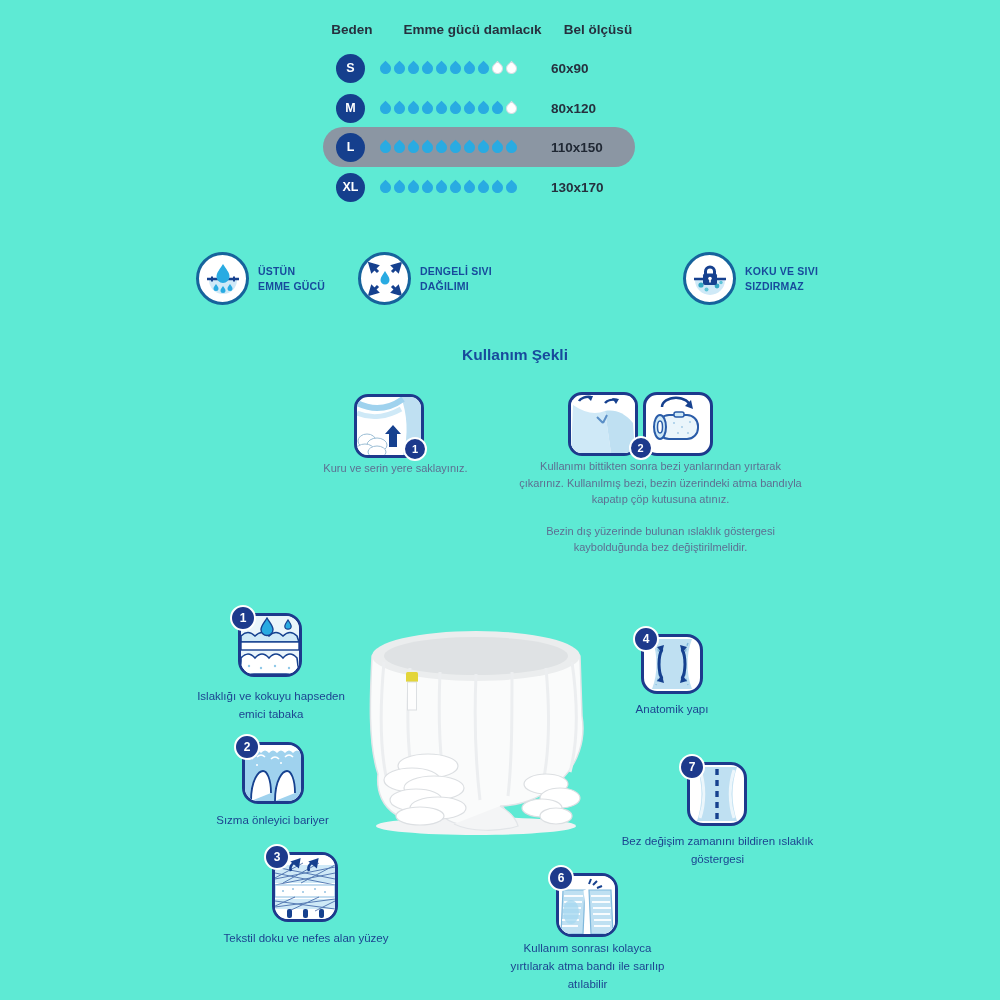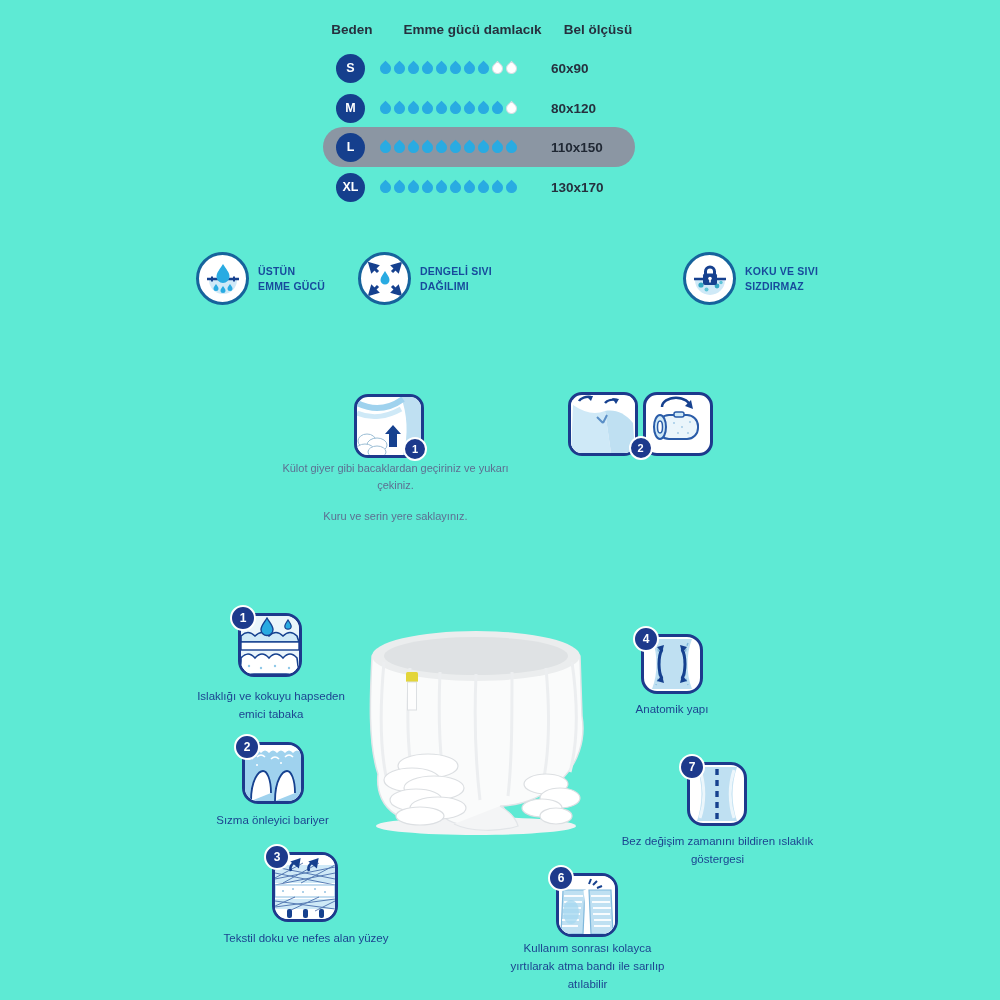--- a/index.html
+++ b/index.html
@@ -175,40 +175,40 @@
         <circle cx="20" cy="19.5" r="1.8" fill="#fff"></circle>
         <rect x="19.2" y="20" width="1.6" height="3.5" fill="#fff"></rect>
       </svg>
     </div>
     <div class="feat-label">
       <div>KOKU VE SIVI</div>
         <div>SIZDIRMAZ</div>
     </div>
   </div>
 
+  <div class="usage-title">Kullanım Şekli</div>
 
   <div class="abs" style="left:354px;top:394px;">
     <div class="step-box">
       <svg width="64" height="58" viewBox="0 0 64 58">
         <path d="M44,0 L64,0 L64,58 L46,58 C52,38 50,16 44,0 Z" fill="#bfe0f2"></path>
         <path d="M0,6 C16,14 32,12 46,2" stroke="#9fd2ee" stroke-width="6" fill="none"></path>
         <path d="M0,16 C14,22 30,20 44,12" stroke="#cfe9f7" stroke-width="5" fill="none"></path>
         <g fill="#ffffff" stroke="#9bbdd4" stroke-width="1">
           <ellipse cx="10" cy="44" rx="9" ry="7"></ellipse>
           <ellipse cx="20" cy="48" rx="10" ry="7"></ellipse>
           <ellipse cx="8" cy="53" rx="9" ry="6"></ellipse>
           <ellipse cx="20" cy="55" rx="9" ry="6"></ellipse>
         </g>
         <polygon points="36,28 44,37 40,37 40,50 32,50 32,37 28,37" fill="#16418f"></polygon>
       </svg>
     </div>
     <div class="step-badge" style="right:-3px;bottom:-3px;">1</div>
   </div>
   <div class="step-text" style="left:278px;top:460px;width:235px;">
-    <p>Külot giyer gibi bacaklardan geçiriniz ve yukarı çekiniz.</p>
     <p>Kuru ve serin yere saklayınız.</p>
   </div>
 
   <div class="abs" style="left:568px;top:392px;display:flex;gap:5px;">
     <div class="step-box">
       <svg width="64" height="58" viewBox="0 0 64 58">
         <path d="M0,4 C14,12 28,12 40,4 L64,0 L64,58 L0,58 Z" fill="#ffffff"></path>
         <path d="M2,10 C14,18 24,20 34,16 L40,58 L0,58 Z" fill="#cfe9f7"></path>
         <path d="M34,16 C44,14 54,18 62,28 L64,58 L40,58 Z" fill="#bfe0f2"></path>
         <path d="M8,6 a10,6 0 0 1 12,-4" stroke="#16418f" stroke-width="2.5" fill="none"></path>
@@ -227,20 +227,24 @@
         <ellipse cx="14" cy="32" rx="2.5" ry="6" fill="#ffffff" stroke="#2a5ca8" stroke-width="1.5"></ellipse>
         <rect x="28" y="17" width="10" height="5" rx="2" fill="#cfe9f7" stroke="#2a5ca8" stroke-width="1.5"></rect>
         <circle cx="28" cy="28" r="0.9" fill="#9bc6e4"></circle>
           <circle cx="36" cy="32" r="0.9" fill="#9bc6e4"></circle>
         <circle cx="44" cy="27" r="0.9" fill="#9bc6e4"></circle>
           <circle cx="32" cy="38" r="0.9" fill="#9bc6e4"></circle>
         <circle cx="42" cy="38" r="0.9" fill="#9bc6e4"></circle>
       </svg>
     </div>
     <div class="step-badge" style="left:50%;transform:translateX(-50%);bottom:-4px;">2</div>
+  </div>
+  <div class="step-text" style="left:518px;top:458px;width:285px;">
+    <p>Kullanımı bittikten sonra bezi yanlarından yırtarak çıkarınız. Kullanılmış bezi, bezin üzerindeki atma bandıyla kapatıp çöp kutusuna atınız.</p>
+    <p>Bezin dış yüzerinde bulunan ıslaklık göstergesi kaybolduğunda bez değiştirilmelidir.</p>
   </div>
 
   <div class="abs" style="left:350px;top:616px;">
     <svg width="252" height="228" viewBox="0 0 252 228">
       <ellipse cx="126" cy="210" rx="100" ry="9" fill="#f2f3f4"></ellipse>
       <path d="M22,40 C22,26 230,26 230,40 L232,100 C240,150 198,188 152,190 C170,205 115,218 95,202 C58,214 24,196 28,158 C18,128 20,80 22,40 Z" fill="#fafbfb" stroke="#e2e5e8" stroke-width="1.5"></path>
       <ellipse cx="126" cy="40" rx="104" ry="25" fill="#ebedee"></ellipse>
       <ellipse cx="126" cy="40" rx="92" ry="19" fill="#dfe2e4"></ellipse>
       <path d="M34,46 C30,90 30,130 36,160" stroke="#eceef0" stroke-width="3" fill="none"></path>
       <path d="M60,52 C56,100 58,140 64,170" stroke="#eceef0" stroke-width="3" fill="none"></path>

